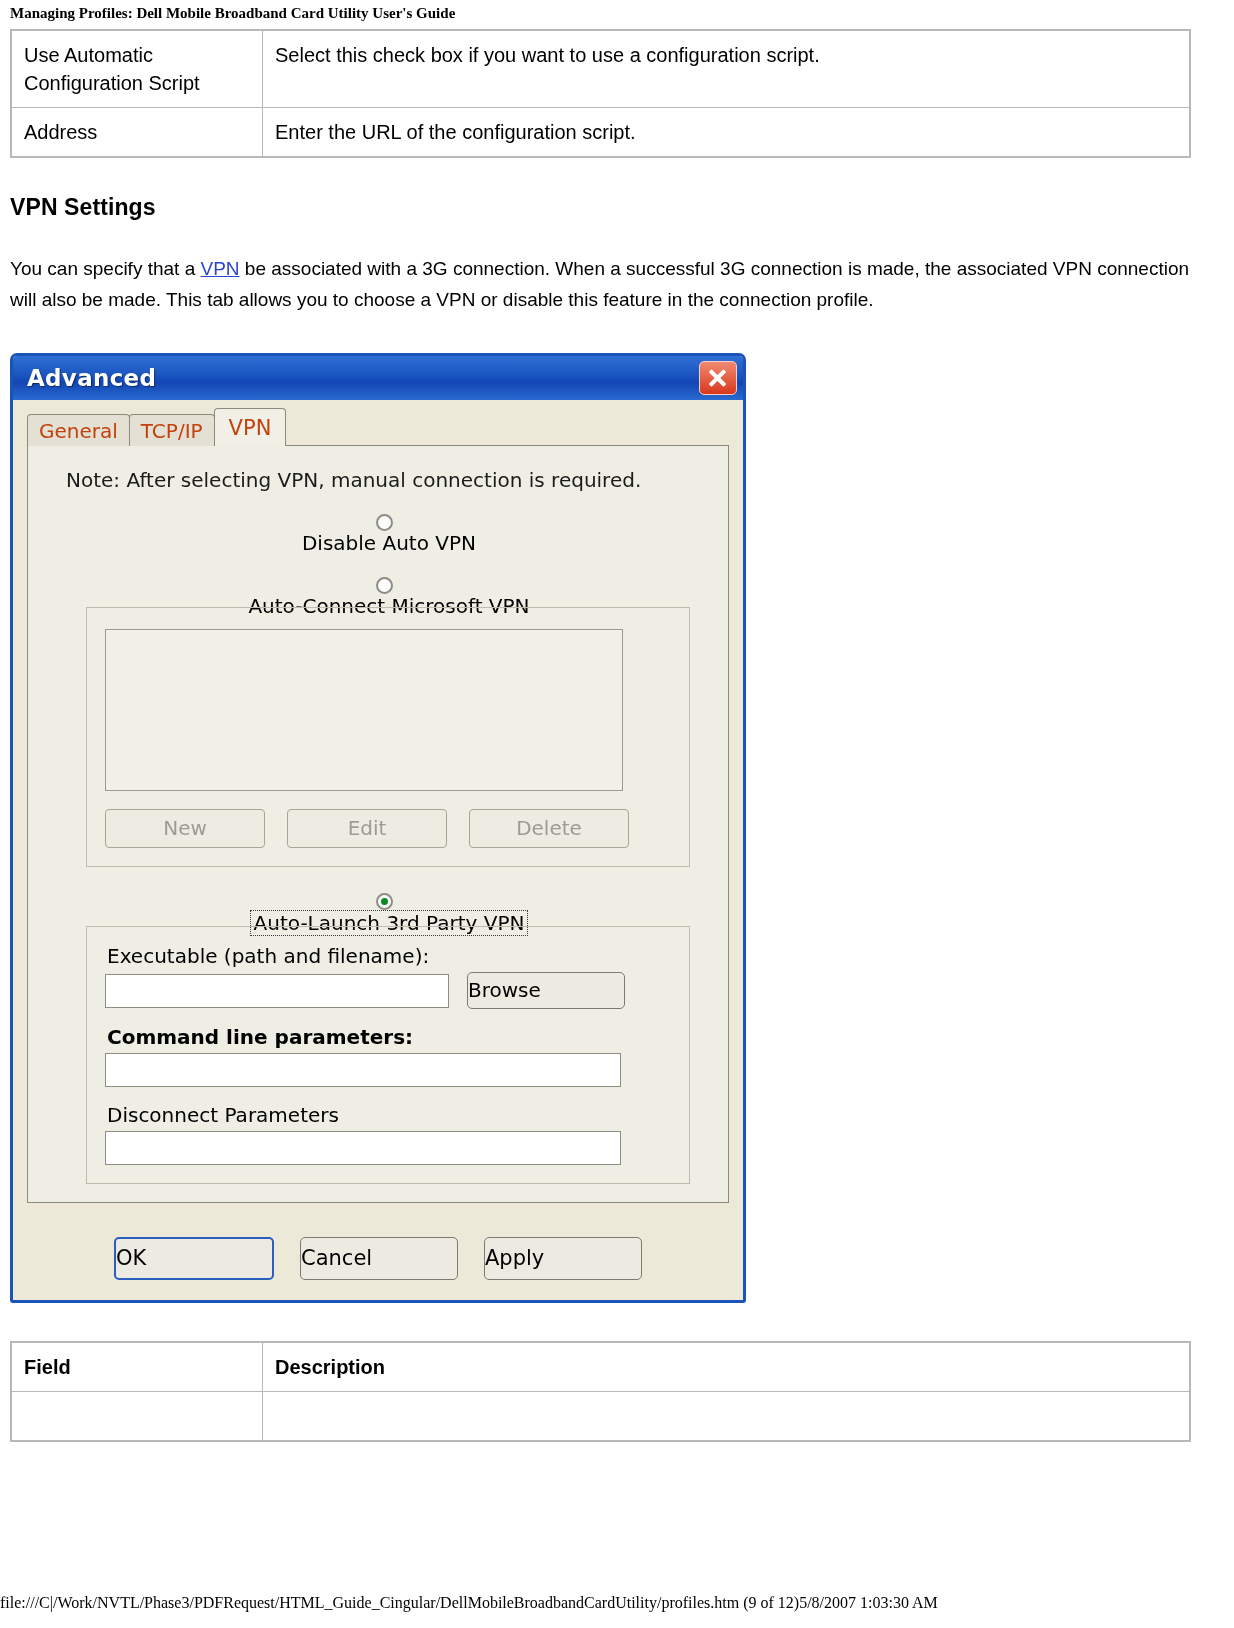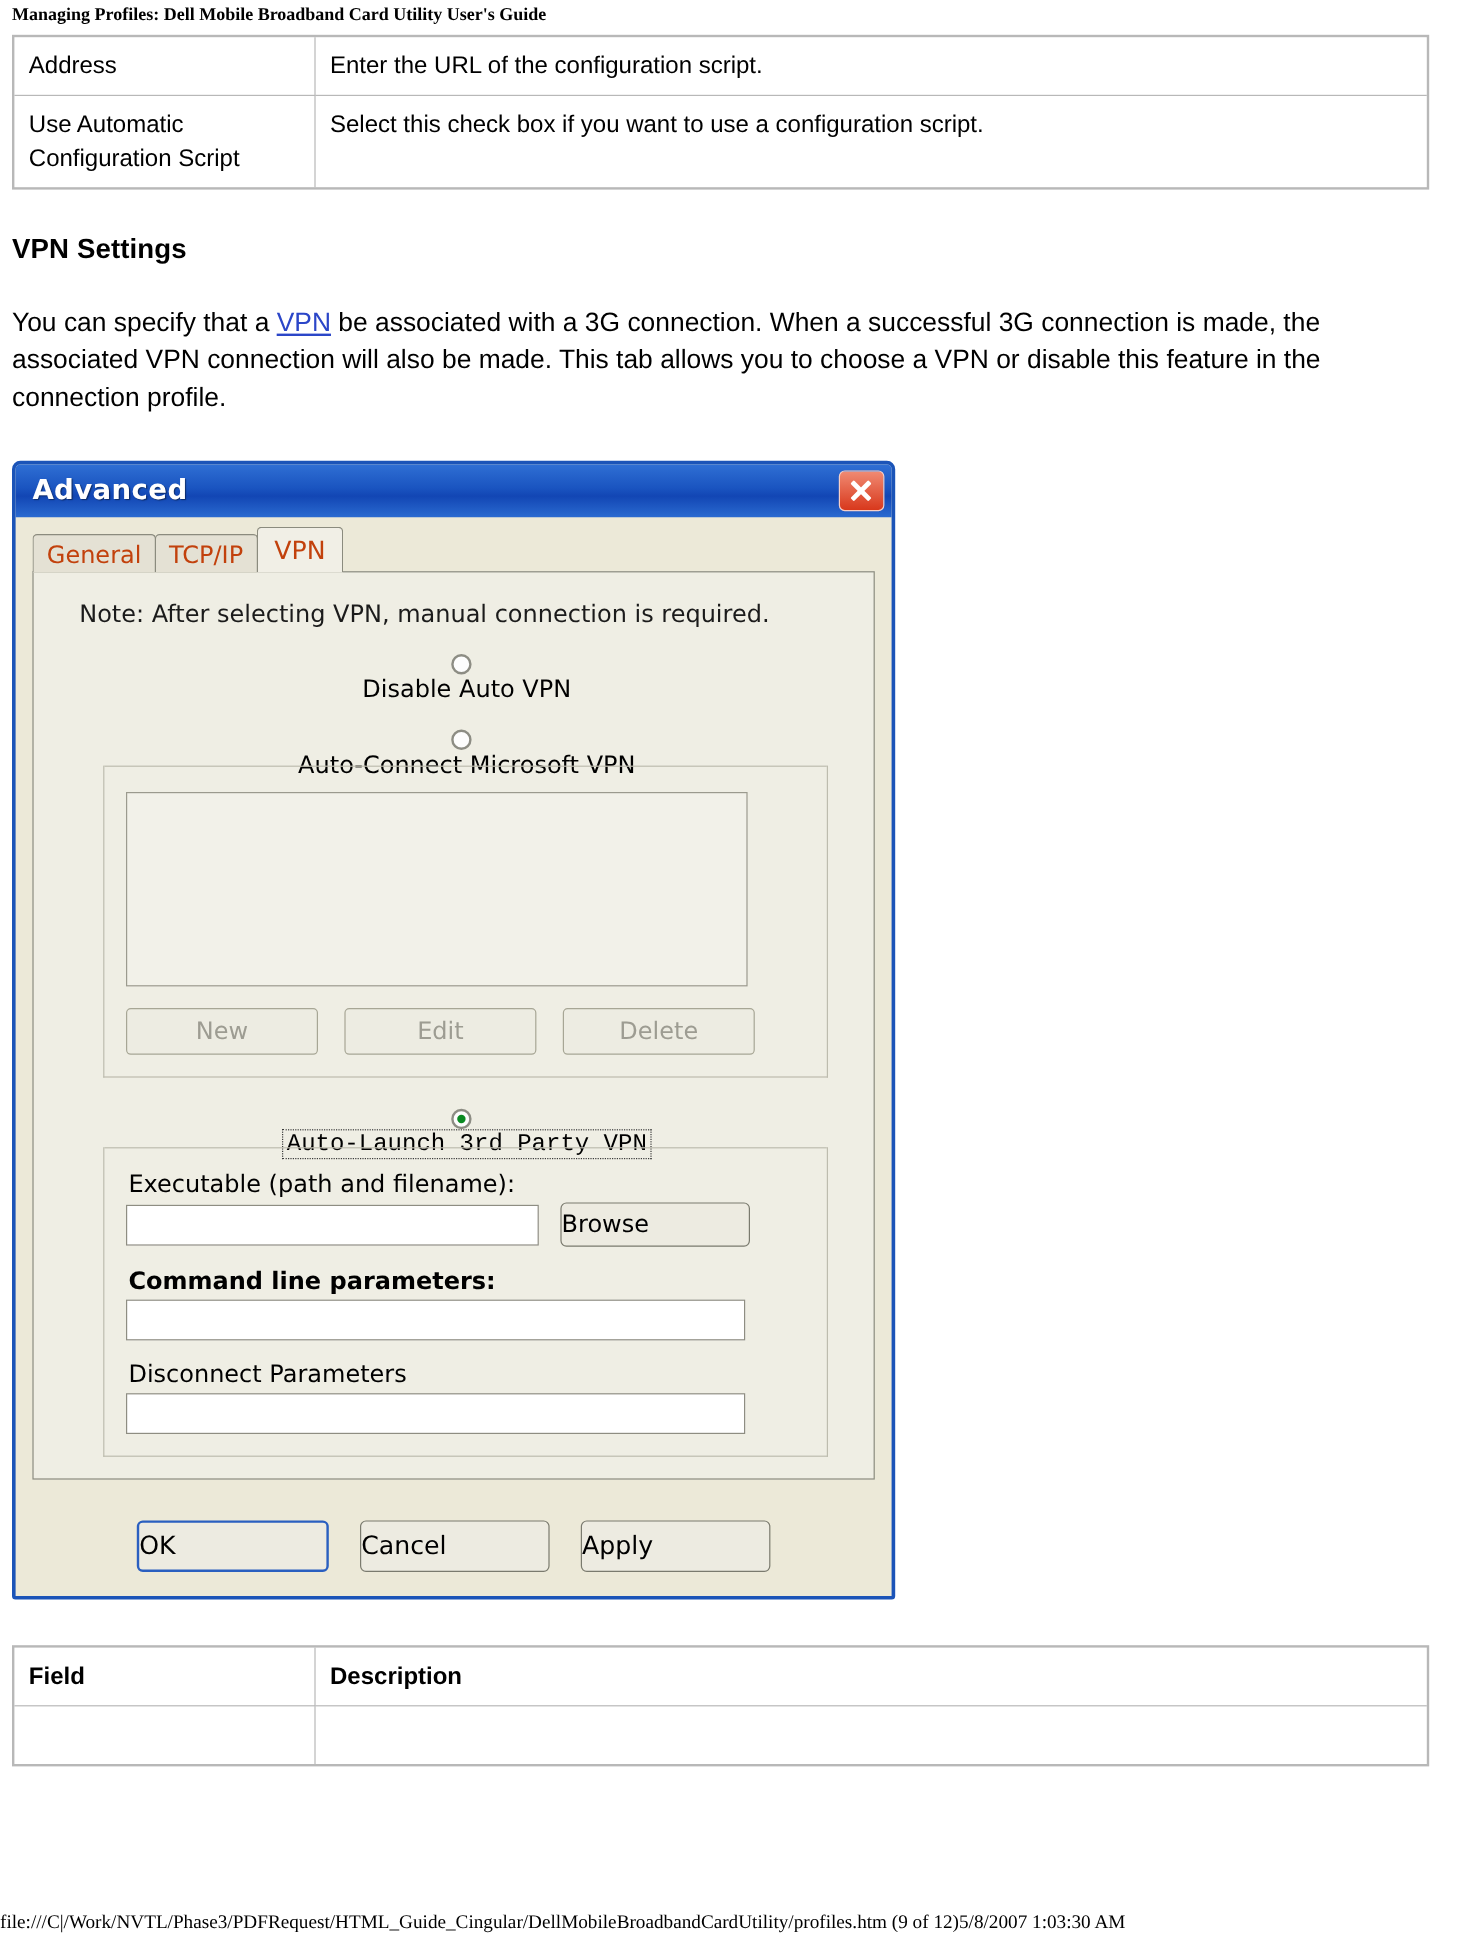--- a/index.html
+++ b/index.html
@@ -53,21 +53,21 @@
   td.col-desc  { }
   .bold { font-weight: bold; }
 
   h2.section {
     font-size: 23px;
     font-weight: bold;
     margin: 36px 0 0 2px;
     letter-spacing: 0.1px;
   }
   p.body {
-    font-size: 22px;
+    font-size: 19px;
     line-height: 31px;
     margin: 32px 0 0 2px;
     width: 1180px;
   }
   a.link {
     color: #2b46c8;
     text-decoration: underline;
   }
 
   
@@ -232,21 +232,20 @@
   .textinput.wide { width: 516px; }
   .inline {
     display: flex;
     align-items: center;
     gap: 18px;
   }
   .focusbox {
     display: inline-block;
     border: 1px dotted #3a3a3a;
     padding: 0 3px;
-    font-family: Liberation Mono, monospace;
   }
   .dlg-footer {
     display: flex;
     justify-content: center;
     gap: 26px;
     padding: 18px 0 20px 0;
   }
   .footbtn {
     width: 156px;
     font-size: 21px;
@@ -272,26 +271,26 @@
 </head>
 <body>
 
 <div class="page">
 
   <div class="header-title">Managing Profiles: Dell Mobile Broadband Card Utility User's Guide</div>
 
   <table class="doc">
     <tbody>
         <tr>
+      <td class="col-field">Use Automatic Configuration Script</td>
+      <td class="col-desc">Select this check box if you want to use a configuration script.</td>
+    </tr>
+    <tr>
       <td class="col-field">Address</td>
       <td class="col-desc">Enter the URL of the configuration script.</td>
-    </tr>
-    <tr>
-      <td class="col-field">Use Automatic Configuration Script</td>
-      <td class="col-desc">Select this check box if you want to use a configuration script.</td>
     </tr>
   </tbody>
     </table>
 
   <h2 class="section">VPN Settings</h2>
 
   <p class="body"><span>You can specify that a </span><a class="link" href="#">VPN</a><span> be associated with a 3G connection. When a successful 3G connection is made, the associated VPN connection will also be made. This tab allows you to choose a VPN or disable this feature in the connection profile.</span></p>
 
   <div class="shot-wrap">
     <div class="dialog">

